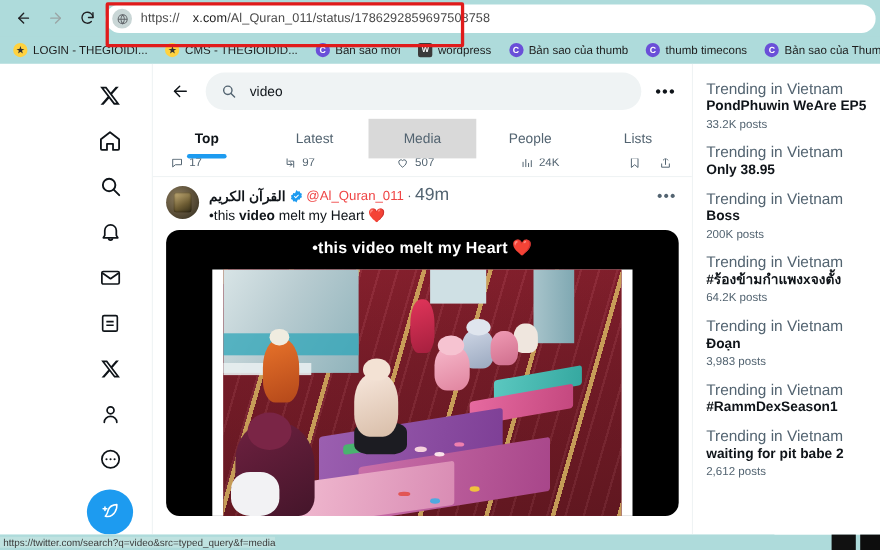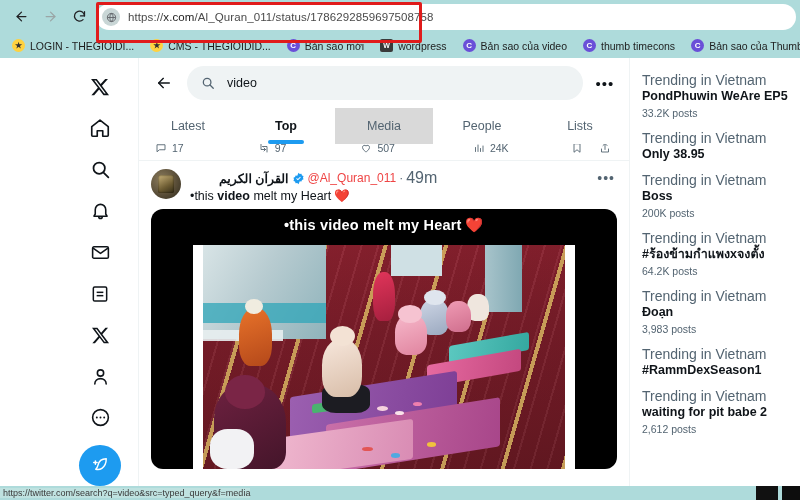--- a/index.html
+++ b/index.html
@@ -26,21 +26,21 @@
     padding-left:6px; overflow:hidden;
   }
   .site-icon {
     width:18px; height:18px; border-radius:50%; background:#c9d6d6;
     display:flex; align-items:center; justify-content:center; flex:0 0 auto;
     margin-right:8px;
   }
   .omnibox-url {
     font-size:11.5px; color:#4a4a4a; white-space:nowrap; letter-spacing:0.1px;
   }
-  .omnibox-url .host { color:#1b1b1b; }
+  .omnibox-url .host { color:#1b1b1b;padding-left:12px; }
 
   
   .bookmarks {
     position:absolute; left:0; top:33px; width:800px; height:25px;
     background:#aedbdb; display:flex; align-items:center; padding-left:4px; gap:0px;
     overflow:hidden;
   }
   .bm { display:flex; align-items:center; gap:5px; padding:0 8px; height:22px; white-space:nowrap; flex:0 0 auto; }
   .bm-label { font-size:10.5px; color:#1d1d1d; }
   .bm-fav { width:13px; height:13px; border-radius:3px; flex:0 0 auto; display:flex; align-items:center; justify-content:center;
@@ -105,21 +105,21 @@
     background:radial-gradient(circle at 35% 35%, #8a7b5c 0%, #5a4e38 55%, #2e2a1d 100%);
     position:relative; overflow:hidden;
   }
   .avatar::after {
     content:""; position:absolute; left:7px; top:6px; width:16px; height:18px;
     background:linear-gradient(150deg,#c9b27a 0%, #6d5c33 60%, #332c18 100%);
     border-radius:2px; box-shadow:inset 0 0 2px #1a1408;
   }
   .tw-body { flex:1 1 auto; min-width:0; }
   .tw-head { display:flex; align-items:center; gap:3px; white-space:nowrap; }
-  .tw-name { font-size:12.5px; font-weight:bold; color:#0f1419; direction:rtl;margin-left:29px; }
+  .tw-name { font-size:12.5px; font-weight:bold; color:#0f1419; direction:rtl; }
   .verified { width:13px; height:13px; flex:0 0 auto; }
   .tw-handle { font-size:12px; color:#ef4444; }
   .tw-dotsep { font-size:12px; color:#536471; }
   .tw-time { font-size:16px; color:#536471; }
   .tw-more { margin-left:auto; color:#536471; font-size:14px; letter-spacing:1px; padding-right:2px; }
   .tw-text { font-size:12.5px; color:#0f1419; margin-top:1px; }
   .tw-text b { font-weight:bold; }
 
   
   .media-card {
@@ -238,21 +238,21 @@
     <div class="bm">
         <span class="bm-fav fav-c">C</span>
         <span class="bm-label">Bản sao mới</span>
       </div>
     <div class="bm">
         <span class="bm-fav fav-wp">W</span>
         <span class="bm-label">wordpress</span>
       </div>
     <div class="bm">
         <span class="bm-fav fav-c">C</span>
-        <span class="bm-label">Bản sao của video</span>
+        <span class="bm-label">Bản sao của thumb</span>
       </div>
     <div class="bm">
         <span class="bm-fav fav-c">C</span>
         <span class="bm-label">thumb timecons</span>
       </div>
     <div class="bm">
         <span class="bm-fav fav-c">C</span>
         <span class="bm-label">Bản sao của Thumb...</span>
       </div>
 
@@ -341,27 +341,27 @@
           <svg width="14" height="14" viewBox="0 0 24 24" fill="none" stroke="#536471" stroke-width="2.2" stroke-linecap="round">
               <circle cx="10.5" cy="10.5" r="6.5"></circle>
               <line x1="15.5" y1="15.5" x2="21" y2="21"></line>
             </svg>
           <span class="q" placeholder="Search">video</span>
         </div>
         <div class="more-dots">•••</div>
       </div>
 
       <div class="tabs">
-        <div class="tab">
-            <span>Latest</span>
-          </div>
         <div class="tab active">
           <span>Top</span>
           <span class="underline"></span>
         </div>
+        <div class="tab">
+            <span>Latest</span>
+          </div>
         <div class="tab hover">
             <span>Media</span>
           </div>
         <div class="tab">
             <span>People</span>
           </div>
         <div class="tab">
             <span>Lists</span>
           </div>
       </div>

